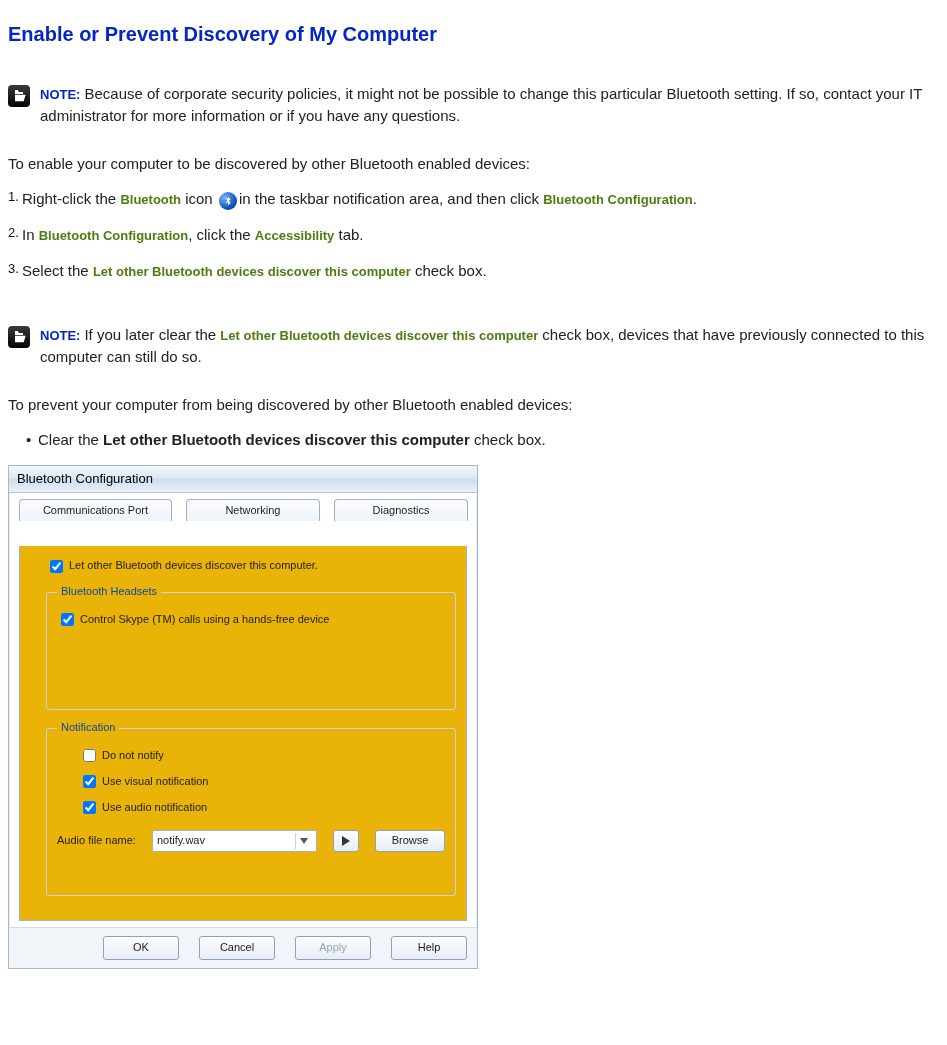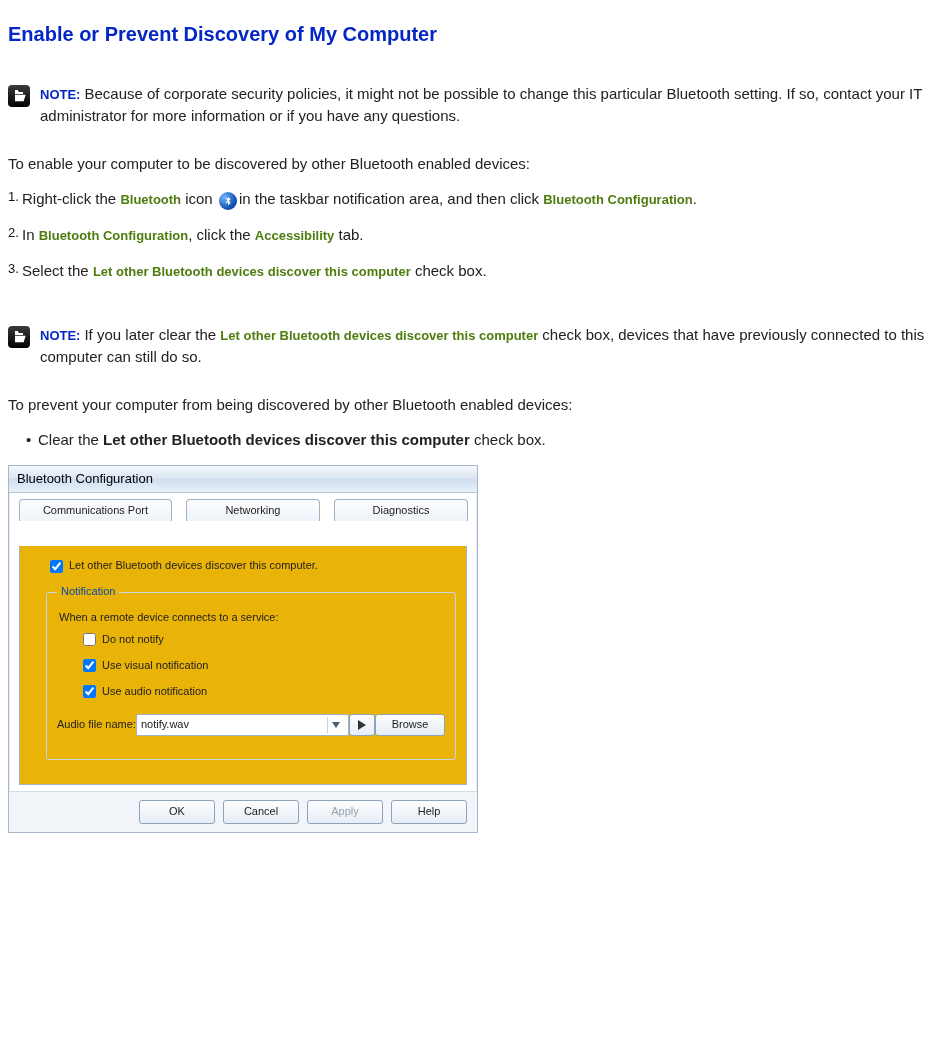--- a/index.html
+++ b/index.html
@@ -100,39 +100,39 @@
   .chkline{display:flex;align-items:center;gap:6px;margin:2px 0 10px 4px;font-size:11px;}
   .chkline.indent{margin-left:26px;}
   input[type=checkbox]{width:13px;height:13px;margin:0;}
   fieldset.grp{
     border:1px solid #c7d3df;border-radius:3px;margin:6px 0 10px 0;padding:10px 10px 14px 10px;
     font-size:11px;
   }
   fieldset.grp.tall1{min-height:100px;}
   fieldset.grp.tall2{min-height:150px;}
   fieldset.grp legend{color:#0a4aa8;font-size:11px;padding:0 4px;}
-  .audio-row{display:flex;align-items:center;gap:0;margin-top:14px;font-size:11px;}
+  .audio-row{display:flex;align-items:center;gap:16px;margin-top:14px;font-size:11px;}
   .audio-row .combo{
     flex:1;display:flex;align-items:center;height:20px;
     border:1px solid #9fb3c8;border-radius:2px;background:#fff;padding:0 4px;
     justify-content:space-between;font-size:11px;
   }
   .caret{
     width:16px;height:16px;border-left:1px solid #c7d3df;display:flex;align-items:center;justify-content:center;
   }
   .mini-btn{
     height:20px;border:1px solid #8fa3b8;border-radius:3px;
     background:linear-gradient(#fdfdfe,#e5edf5);
     font-size:11px;display:flex;align-items:center;justify-content:center;
     cursor:pointer;
   }
   .play-btn{width:24px;}
   .browse-btn{width:68px;}
   .dlg-foot{
-    display:flex;gap:8px;justify-content:flex-end;
+    display:flex;gap:20px;justify-content:flex-end;
     padding:8px 10px;background:#f1f5fa;border-top:1px solid #d2dde8;
   }
   .dlg-foot .mini-btn{width:74px;height:22px;}
   .mini-btn.disabled{color:#9aa4ae;cursor:default;}
 </style>
 </head>
 <body>
 
 <h1 class="page-title">Enable or Prevent Discovery of My Computer</h1>
 
@@ -206,24 +206,30 @@
         <div class="tab wide2">Diagnostics</div>
       </div>
     </div>
     <div class="tab-pane">
 
       <label class="chkline">
         <input type="checkbox" checked="" style="">
         <span>Let other Bluetooth devices discover this computer.</span>
       </label>
 
+      <fieldset class="grp tall1">
+        <legend>Bluetooth Headsets</legend>
+        <label class="chkline">
+          <input type="checkbox" checked="" style="">
+          <span>Control Skype (TM) calls using a hands-free device</span>
+        </label>
+      </fieldset>
 
       <fieldset class="grp tall2">
         <legend>Notification</legend>
-        <div style="margin:0 0 6px 2px">When a remote device connects to a service:</div>
         <label class="chkline indent">
           <input type="checkbox" style="">
           <span>Do not notify</span>
         </label>
         <label class="chkline indent">
           <input type="checkbox" checked="" style="">
           <span>Use visual notification</span>
         </label>
         <label class="chkline indent">
           <input type="checkbox" checked="" style="">

